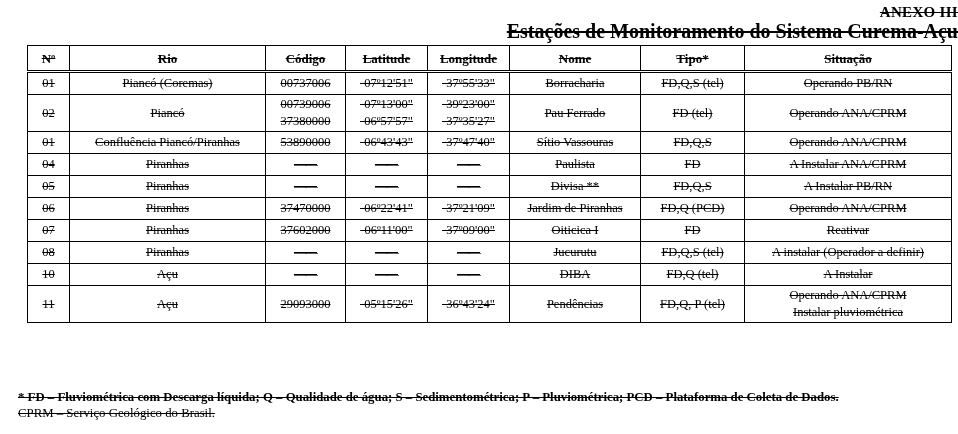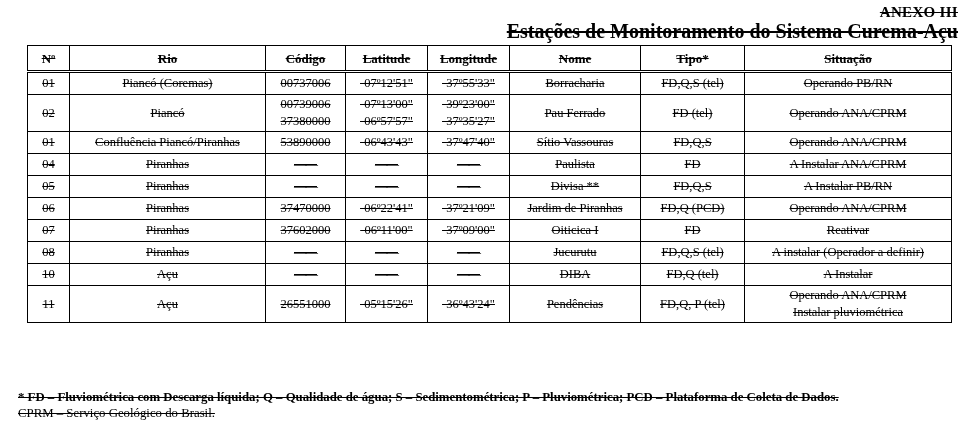--- a/index.html
+++ b/index.html
@@ -245,21 +245,21 @@
             <td><span class="dash">——</span></td>
             <td><span class="dash">——</span></td>
             <td><span class="dash">——</span></td>
             <td><span class="strike">DIBA</span></td>
             <td><span class="strike">FD,Q (tel)</span></td>
             <td><span class="strike">A Instalar</span></td>
           </tr>
           <tr class="tall">
             <td><span class="strike">11</span></td>
             <td><span class="strike">Açu</span></td>
-            <td><span class="strike">26551000</span></td>
+            <td><span class="strike">29093000</span></td>
             <td><span class="strike">-05º15'26"</span></td>
             <td><span class="strike">-36º43'24"</span></td>
             <td><span class="strike">Pendências</span></td>
             <td><span class="strike">FD,Q, P (tel)</span></td>
             <td class="cell-lines">
               <span>Operando ANA/CPRM</span>
               <span>Instalar pluviométrica</span>
             </td>
           </tr>
         </tbody>

